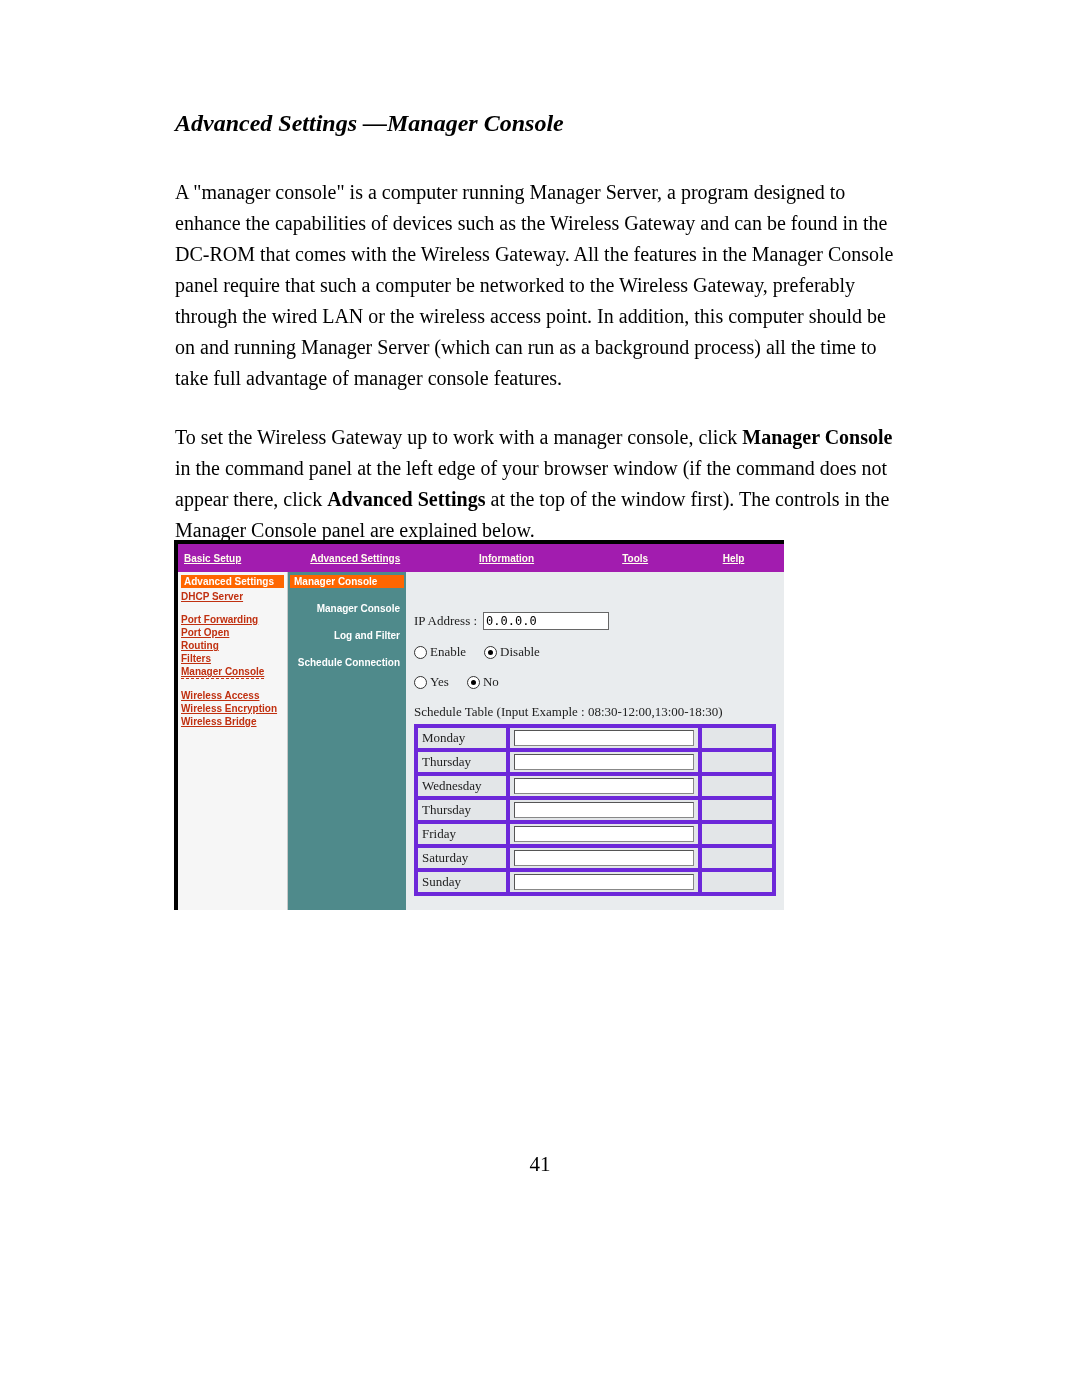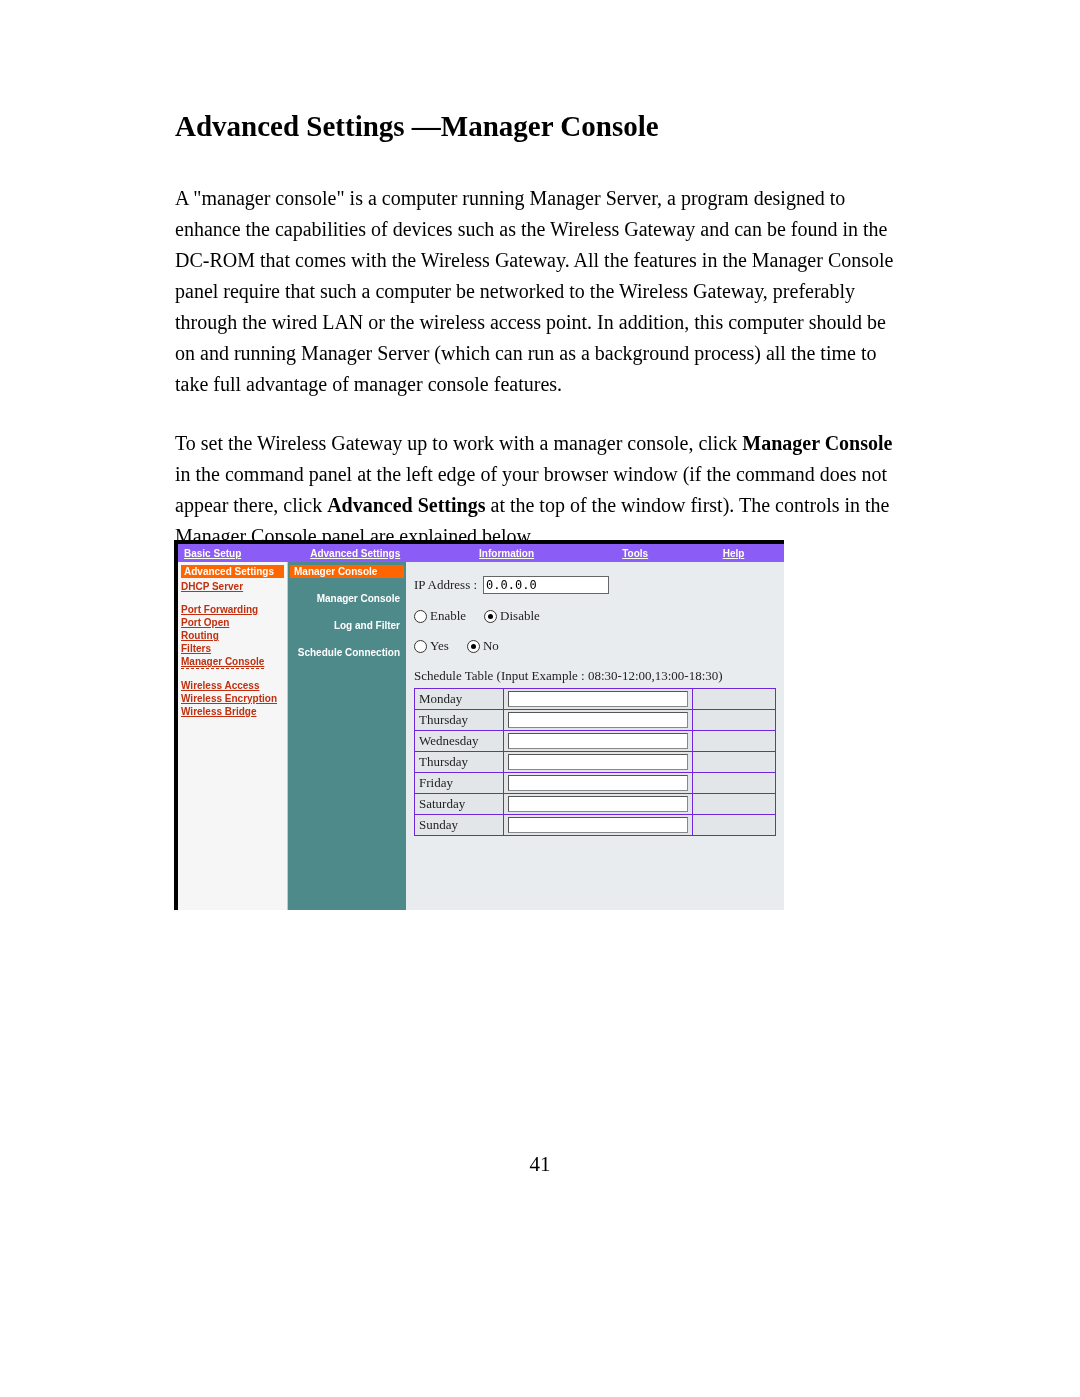--- a/index.html
+++ b/index.html
@@ -11,22 +11,23 @@
     color: #000;
   }
   .page {
     position: relative;
     width: 1080px;
     height: 1397px;
     box-sizing: border-box;
     padding: 110px 175px 0 175px;
   }
   .heading {
-    font-weight: bold;
-    font-size: 29px;
+    font-style: italic;
+    font-weight: bold;
+    font-size: 24px;
     margin-bottom: 40px;
   }
   .para {
     font-size: 20px;
     line-height: 1.55;
     margin-bottom: 28px;
   }
   .para b { font-weight: bold; }
   .page-number {
     position: absolute;
@@ -51,23 +52,23 @@
     font-family: Verdana, Arial, sans-serif;
     font-size: 10px;
     overflow: hidden;
   }
   .shot-inner {
     height: 100%;
     display: flex;
     flex-direction: column;
   }
   .topnav {
-    background: #8b5cf6;
+    background: #a21caf;
     display: flex;
-    height: 18px;
+    height: 28px;
     align-items: center;
     color: #ffe;
     font-weight: bold;
     justify-content: center;
   }
   .topnav .navitem {
     padding: 2px 18px 2px 6px;
     text-decoration: underline;
     cursor: pointer;
     white-space: nowrap;
@@ -137,21 +138,21 @@
   .col-main {
     flex: 1 1 auto;
     background: #e9ecee;
     padding: 6px 8px;
     box-sizing: border-box;
     font-family: "Times New Roman", Times, serif;
     font-size: 13px;
     color: #222;
   }
   .row { margin: 4px 0 14px 0; display: flex; align-items: center; gap: 6px; }
-  .row.first { margin-top: 8px; }
+  .row.first { margin-top: 34px; }
   .ip-input {
     width: 120px;
     font-family: monospace;
     font-size: 12px;
     padding: 1px 2px;
     border: 1px solid #666;
     background: #fff;
   }
   .radio {
     display: inline-flex;
@@ -169,21 +170,21 @@
     content: "";
     width: 5px; height: 5px; border-radius: 50%; background: #000;
   }
   .sched-title { margin: 6px 0 4px 0; }
   table.schedule {
     border-collapse: collapse;
     width: 100%;
     font-size: 13px;
   }
   table.schedule td {
-    border: 1px solid #6d28d9;
+    border: 4px solid #6d28d9;
     padding: 2px 4px;
     background: #e3e6e8;
   }
   table.schedule td.daycell { width: 80px; }
   table.schedule td.inputcell { width: 180px; }
   table.schedule td.tail { width: auto; }
   .sched-input {
     width: 100%;
     border: 1px solid #888;
     border-top-color: #555;

